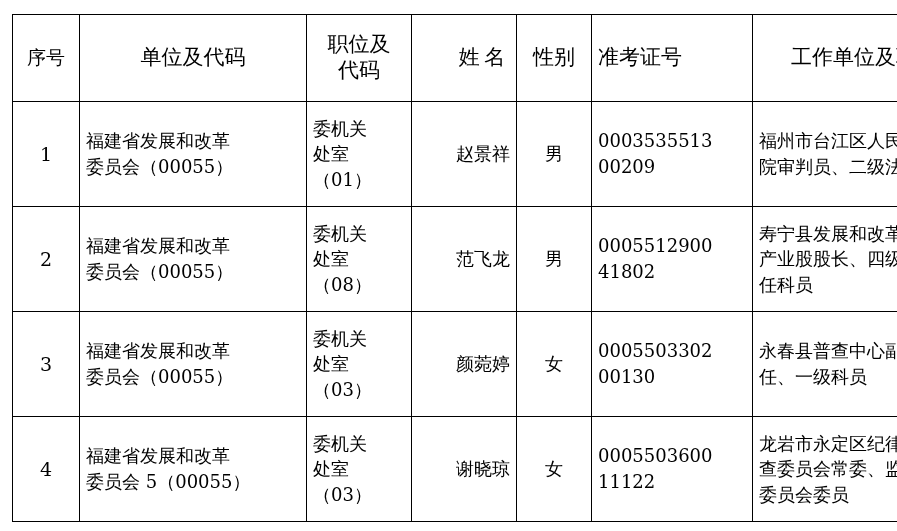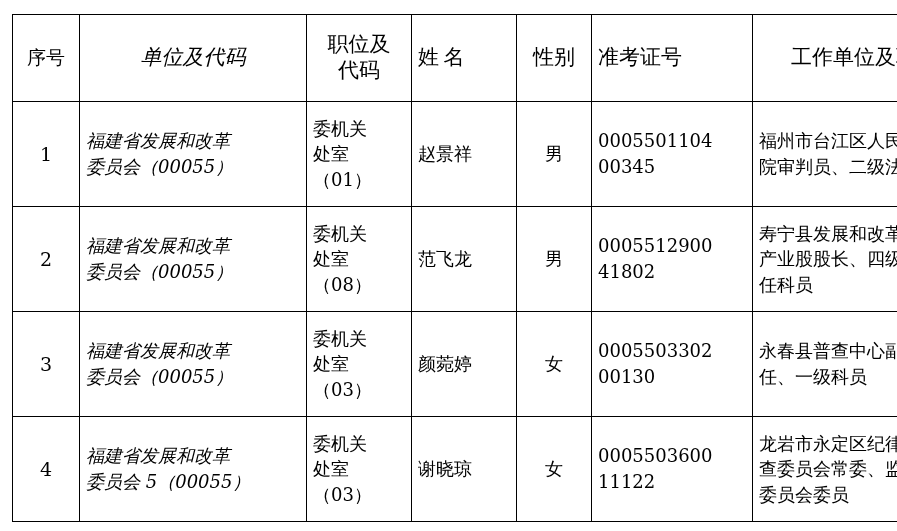--- a/index.html
+++ b/index.html
@@ -39,23 +39,23 @@
     line-height: 1.22;
     height: 78px;
     font-weight: normal;
   }
   tbody td {
     font-size: 18px;
     line-height: 1.42;
     height: 96px;
   }
   .c-idx    { width: 54px;  text-align: center; font-size: 19px; }
-  .c-unit   { width: 214px; text-align: left; font-style: italic; }
+  .c-unit   { width: 214px; text-align: left; }
   .c-post   { width: 92px;  text-align: left; margin-top: 8px; }
-  .c-name   { width: 92px;  text-align: left; }
+  .c-name   { width: 92px;  text-align: right; }
   .c-sex    { width: 62px;  text-align: center; margin-top: 20px; }
   .c-ticket { width: 148px; text-align: left; }
   .c-work   { width: 211px; text-align: left; }
 
   thead th.c-unit,
   thead th.c-post,
   thead th.c-work { text-align: center; }
 
   .name-sp { letter-spacing: 0.22em; }
   .cell-lines { display: block; }
@@ -95,22 +95,22 @@
             <span class="cell-lines">
               <span>委机关</span>
               <span>处室</span>
               <span>（01）</span>
             </span>
           </td>
           <td class="c-name">赵景祥</td>
           <td class="c-sex">男</td>
           <td class="c-ticket ticket">
             <span class="cell-lines">
-              <span>0005501104</span>
-              <span>00345</span>
+              <span>0003535513</span>
+              <span>00209</span>
             </span>
           </td>
           <td class="c-work">
             <span class="cell-lines">
               <span>福州市台江区人民法</span>
               <span>院审判员、二级法官</span>
             </span>
           </td>
         </tr>
         <tr>

